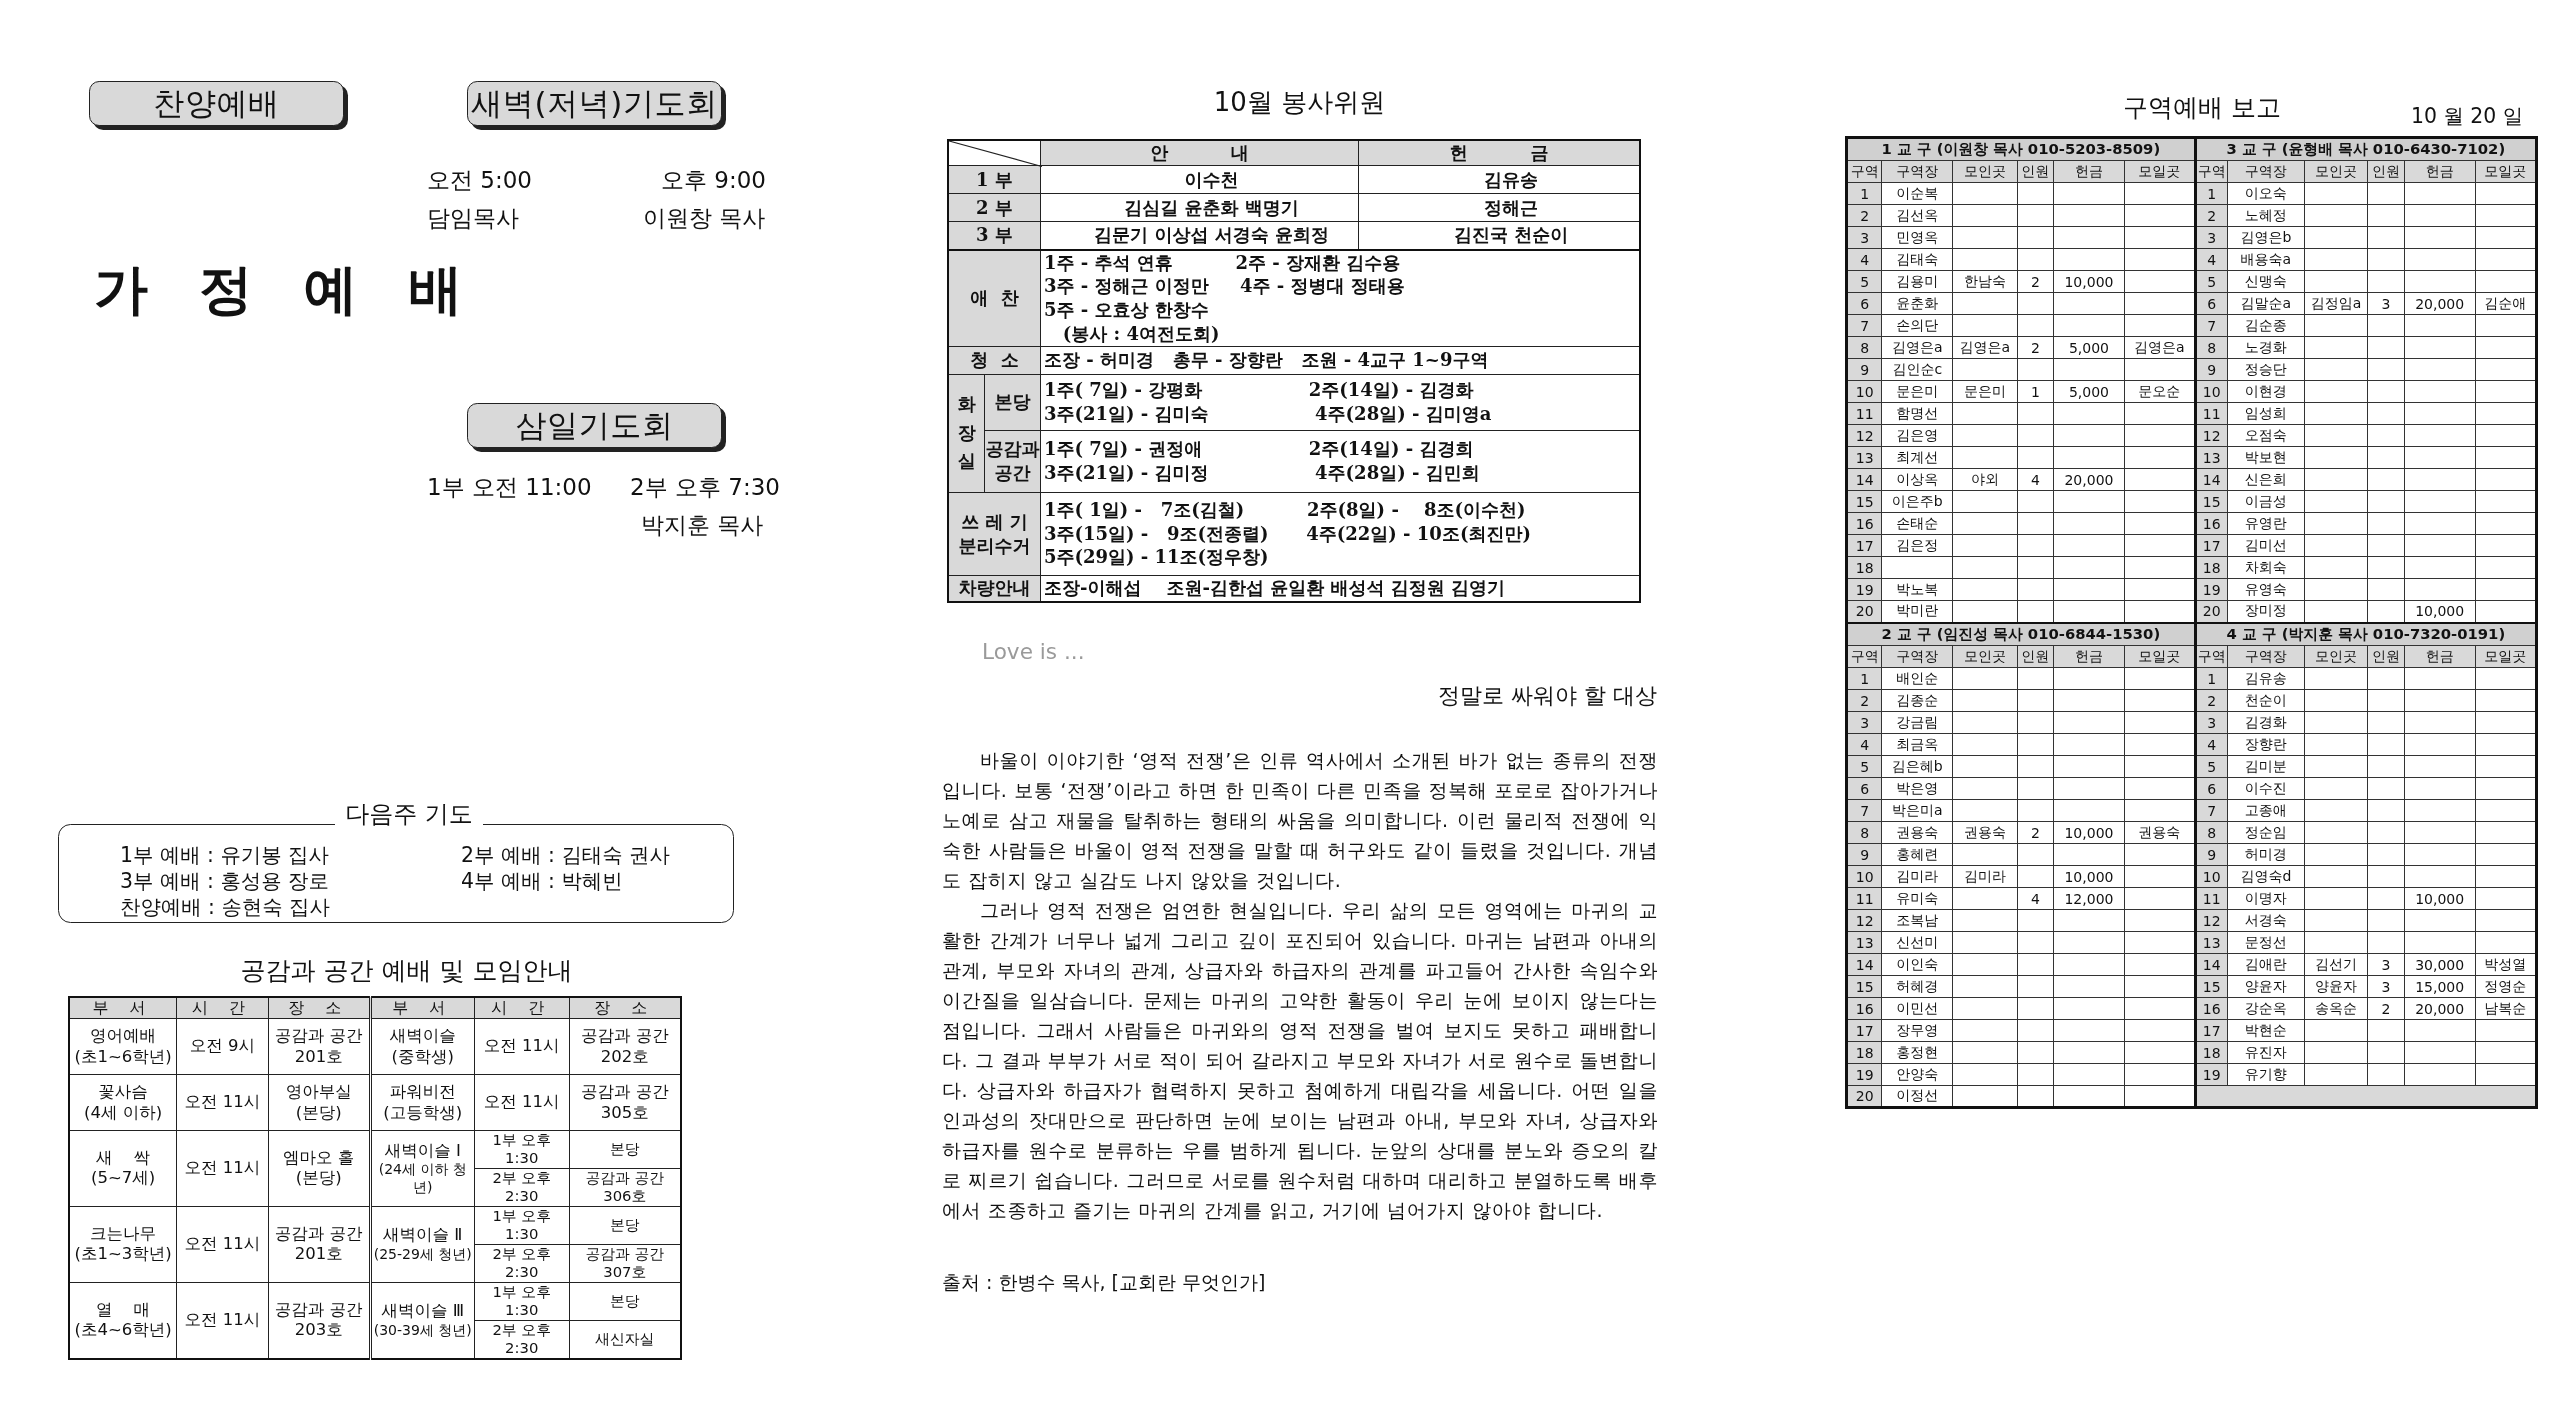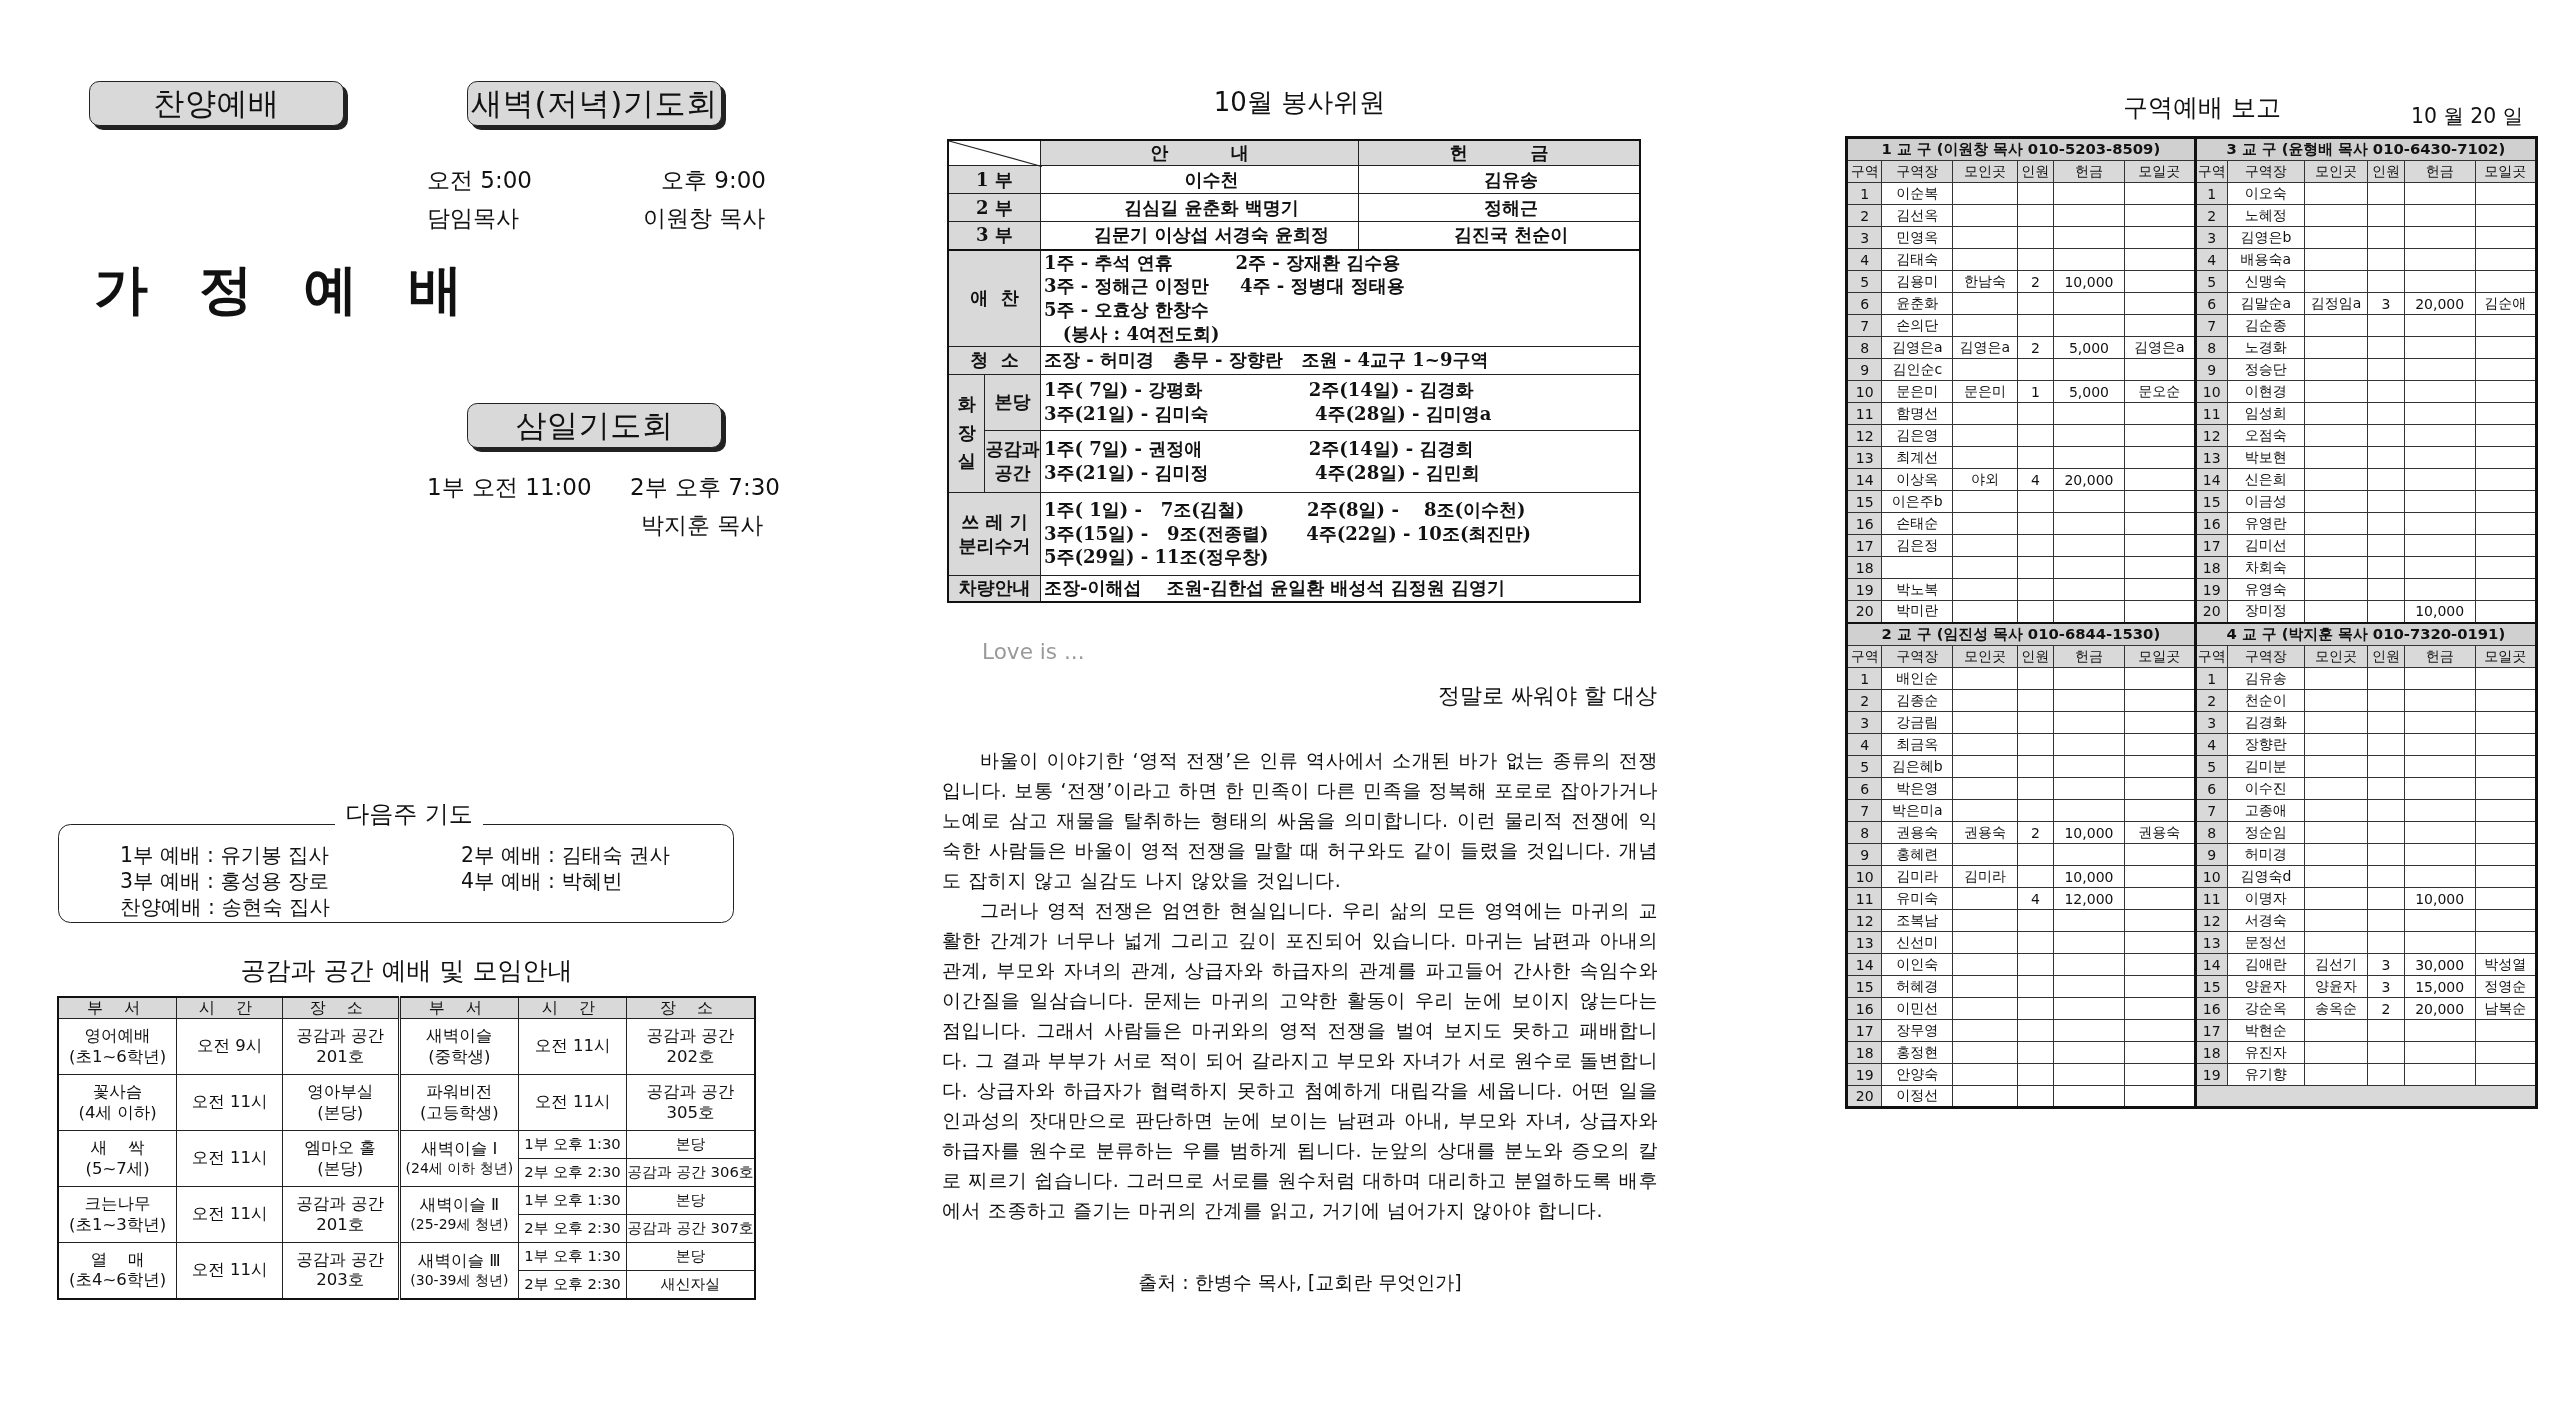--- a/index.html
+++ b/index.html
@@ -29,21 +29,21 @@
     border: 1.7px solid #222; border-radius: 12.5px;
   }
   .prayer-title {
     position: absolute; left: 335px; top: 798px; padding: 0 10.2px; background: #fff;
     font-size: 24px;
   }
   .prayer-row { position: absolute; font-size: 20.4px; white-space: pre; }
 
   
   table { border-collapse: collapse; }
-  .ytable { position: absolute; left: 57px; top: 996px; width: 699px; }
+  .ytable { position: absolute; left: 68px; top: 996px; width: 614px; }
   .ytable td, .ytable th { border: 1.1px solid #222; text-align: center; font-size: 16.5px; line-height: 1.25; font-weight: normal; }
   .ytable th { background: #d9d9d9; height: 20.4px; letter-spacing: 8px; font-size: 16px; }
   .ytable { border: 2.8px solid #111; }
   .ytable .sep { border-left: 3.4px double #222; }
   .ytable td.small { font-size: 14.8px; }
 
   
   .stable { position: absolute; left: 947px; top: 139px; width: 694px; border: 2.8px solid #111; }
   .stable td { border: 1.1px solid #222; font-size: 18px; font-family: "DejaVu Serif", "Liberation Serif", serif; font-weight: bold; }
   .stable .hd { background: #d9d9d9; text-align: center; }
@@ -52,21 +52,21 @@
   .stable .list { padding-left: 3px; line-height: 1.32; }
   .stable .list div { white-space: pre; }
   .diag { position: relative; background: #fff !important; }
   .diag svg { position: absolute; left: 0; top: 0; }
 
   
   .love { position: absolute; left: 982px; top: 639px; font-size: 21.6px; color: #9a9a9a; }
   .art-title { position: absolute; left: 942px; top: 681px; width: 715px; text-align: right; font-size: 22px; }
   .article { position: absolute; left: 942px; top: 745px; width: 716px; font-size: 19px; line-height: 30px; text-align: justify; font-family: "DejaVu Sans", sans-serif; letter-spacing: 0.6px; }
   .article p { text-indent: 2em; }
-  .source { position: absolute; left: 942px; top: 1270px; width: 716px; text-align: center; font-size: 19px; }
+  .source { position: absolute; left: 942px; top: 1270px; width: 716px; text-align: left; font-size: 19px; }
 
   
   .rep-title { position: absolute; left: 2123px; top: 91px; font-size: 25px; }
   .rep-date { position: absolute; left: 2411px; top: 102px; font-size: 20.4px; }
   .rtable { position: absolute; left: 1845px; top: 136px; width: 693px; border: 3.4px solid #111; }
   .rtable td { border: 1.1px solid #333; height: 22px; font-size: 14px; text-align: center; padding: 0; white-space: nowrap; }
   .rtable .grp { background: #d0d0d0; font-size: 14.8px; font-weight: bold; height: 23px; }
   .rtable .colh { background: #d9d9d9; }
   .rtable .num { background: #d9d9d9; }
   .rtable .mid { border-left: 3.4px solid #111; }

